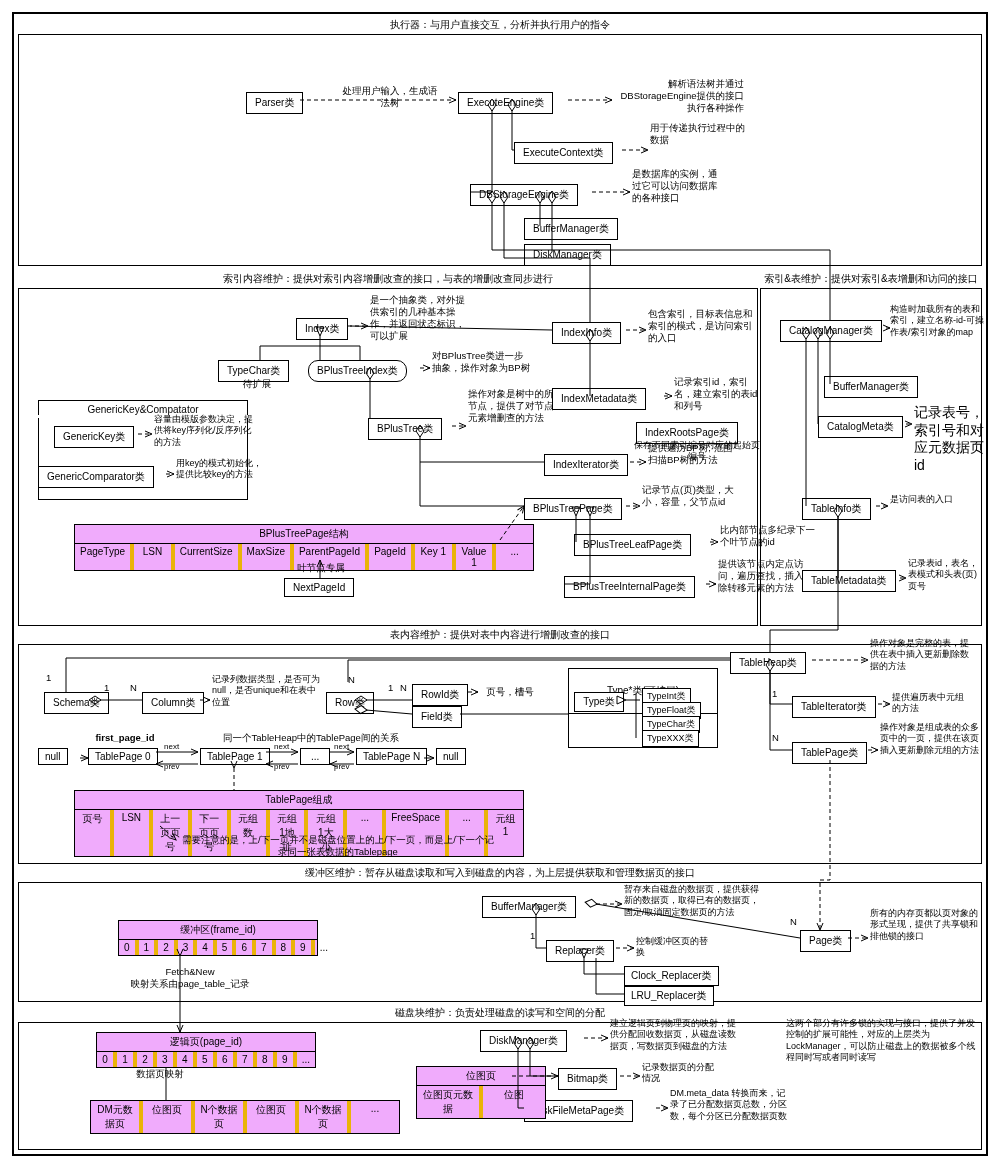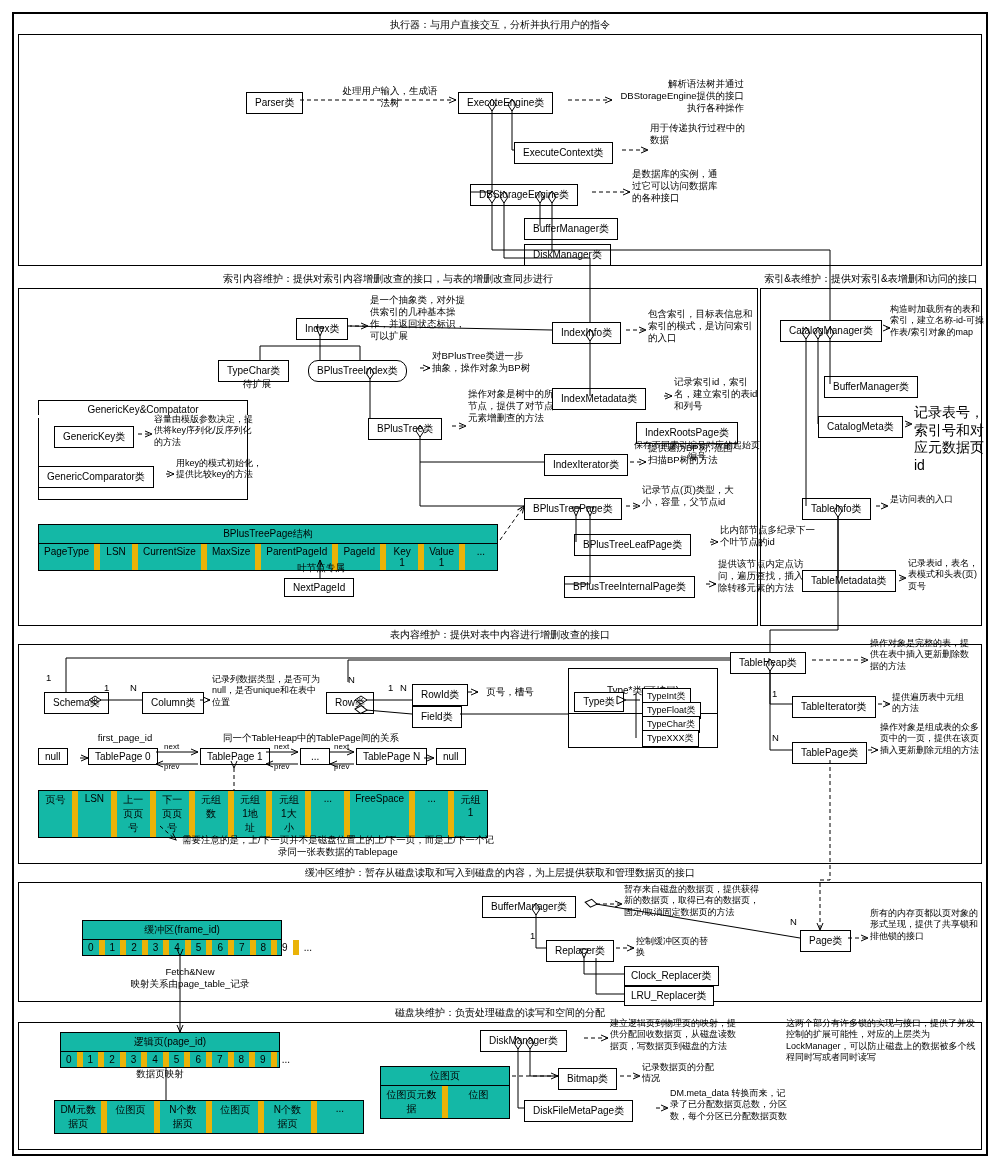--- a/index.html
+++ b/index.html
@@ -36,33 +36,34 @@
   .note {
     position: absolute;
     font-size: 9.5px;
     line-height: 1.25;
     text-align: left;
   }
   .note-center { text-align: center; }
   .table {
     position: absolute;
     border: 1px solid #000;
-    background: #14b8a6;
+    background: #f0abfc;
+    margin-left: 36px;
   }
   .table .hdr {
     text-align: center;
     border-bottom: 1px solid #000;
     padding: 2px;
     font-size: 10px;
   }
   .row {
     display: flex;
   }
   .cell {
-    border-right: 6px solid #eab308;
+    border-right: 4px solid #eab308;
     padding: 2px 5px;
     font-size: 10px;
     text-align: center;
     flex: 1;
   }
   .cell:last-child { border-right: none; }
   svg.lines {
     position: absolute;
     left: 0; top: 0;
     width: 1000px;
@@ -178,36 +179,37 @@
 <div class="note note-center" style="left:480px; top:686px; width:60px;">页号，槽号</div>
 
 <div class="box" style="left:568px; top:668px; width:150px; padding:15px;">Type*类(可扩展)</div>
 <div style="position:absolute; left:568px; top:686px; width:150px; height:62px; border:1px solid #000; border-top:none;"></div>
 <div class="box" style="left:574px; top:692px; width:50px; padding:2px;">Type类</div>
 <div class="box" style="left:642px; top:688px; padding:1px 4px; font-size:9px;">TypeInt类</div>
 <div class="box" style="left:642px; top:702px; padding:1px 4px; font-size:9px;text-align:right;">TypeFloat类</div>
 <div class="box" style="left:642px; top:716px; padding:1px 4px; font-size:9px;">TypeChar类</div>
 <div class="box" style="left:642px; top:730px; padding:1px 4px; font-size:9px;">TypeXXX类</div>
 
-<div class="note note-center" style="left:80px; top:732px; width:90px;">first_page_id</div>
+<div class="note note-center" style="left:80px; top:732px; width:90px;font-weight:bold;">first_page_id</div>
 <div class="note note-center" style="left:196px; top:732px; width:230px;">同一个TableHeap中的TablePage间的关系</div>
 <div class="box" style="left:38px; top:748px; padding:2px 6px;">null</div>
 <div class="box" style="left:88px; top:748px; padding:2px 6px;">TablePage 0</div>
 <div class="box" style="left:200px; top:748px; padding:2px 6px;">TablePage 1</div>
 <div class="box" style="left:300px; top:748px; padding:2px 10px;">...</div>
 <div class="box" style="left:356px; top:748px; padding:2px 6px;">TablePage N</div>
 <div class="box" style="left:436px; top:748px; padding:2px 6px;">null</div>
 <div class="note" style="left:164px; top:742px; font-size:8px;">next</div>
 <div class="note" style="left:164px; top:762px; font-size:8px;">prev</div>
 <div class="note" style="left:274px; top:742px; font-size:8px;">next</div>
 <div class="note" style="left:274px; top:762px; font-size:8px;">prev</div>
 <div class="note" style="left:334px; top:742px; font-size:8px;">next</div>
 <div class="note" style="left:334px; top:762px; font-size:8px;">prev</div>
 
 <div class="table" style="left:38px; top:790px; width:450px;">
+  <div class="hdr">TablePage组成</div>
   <div class="row">
     <div class="cell">页号</div>
     <div class="cell">LSN</div>
     <div class="cell">上一页页号</div>
     <div class="cell">下一页页号</div>
     <div class="cell">元组数</div>
     <div class="cell">元组1地址</div>
     <div class="cell">元组1大小</div>
     <div class="cell">...</div>
     <div class="cell">FreeSpace</div>

